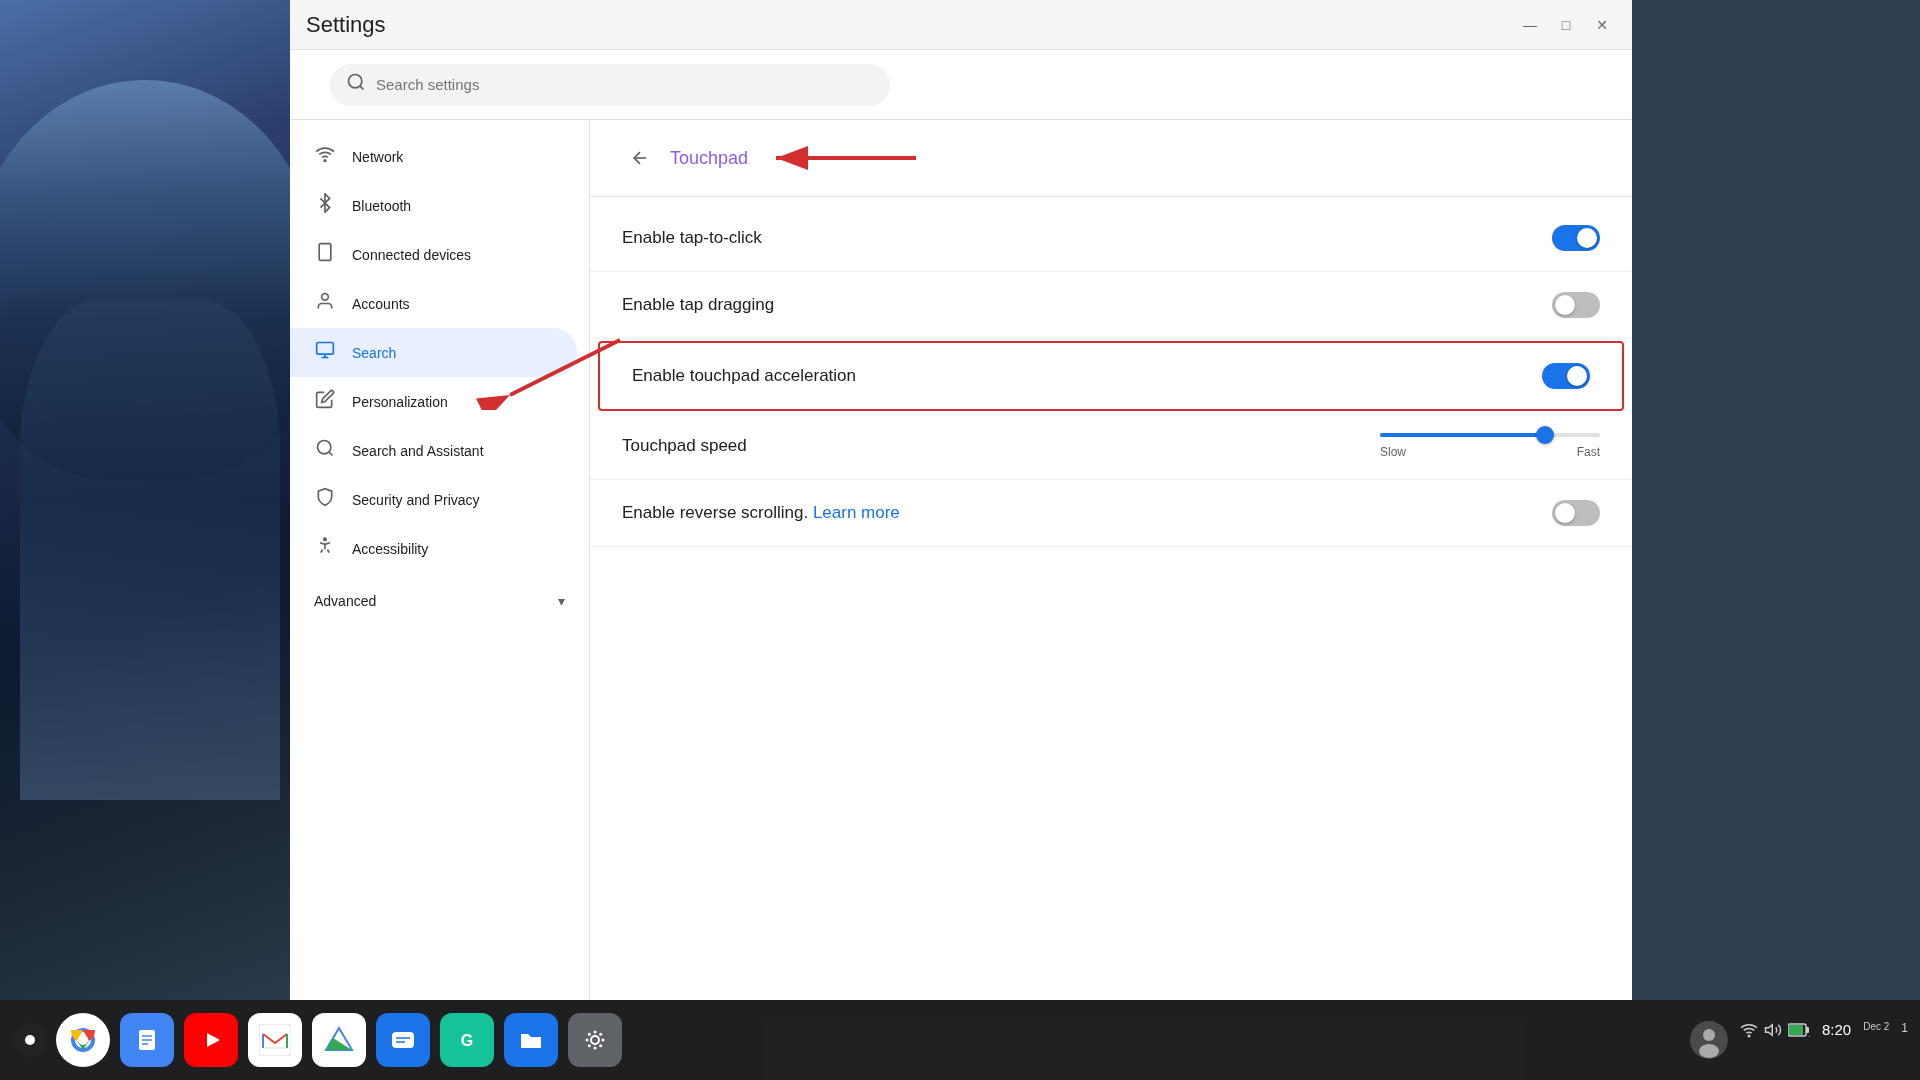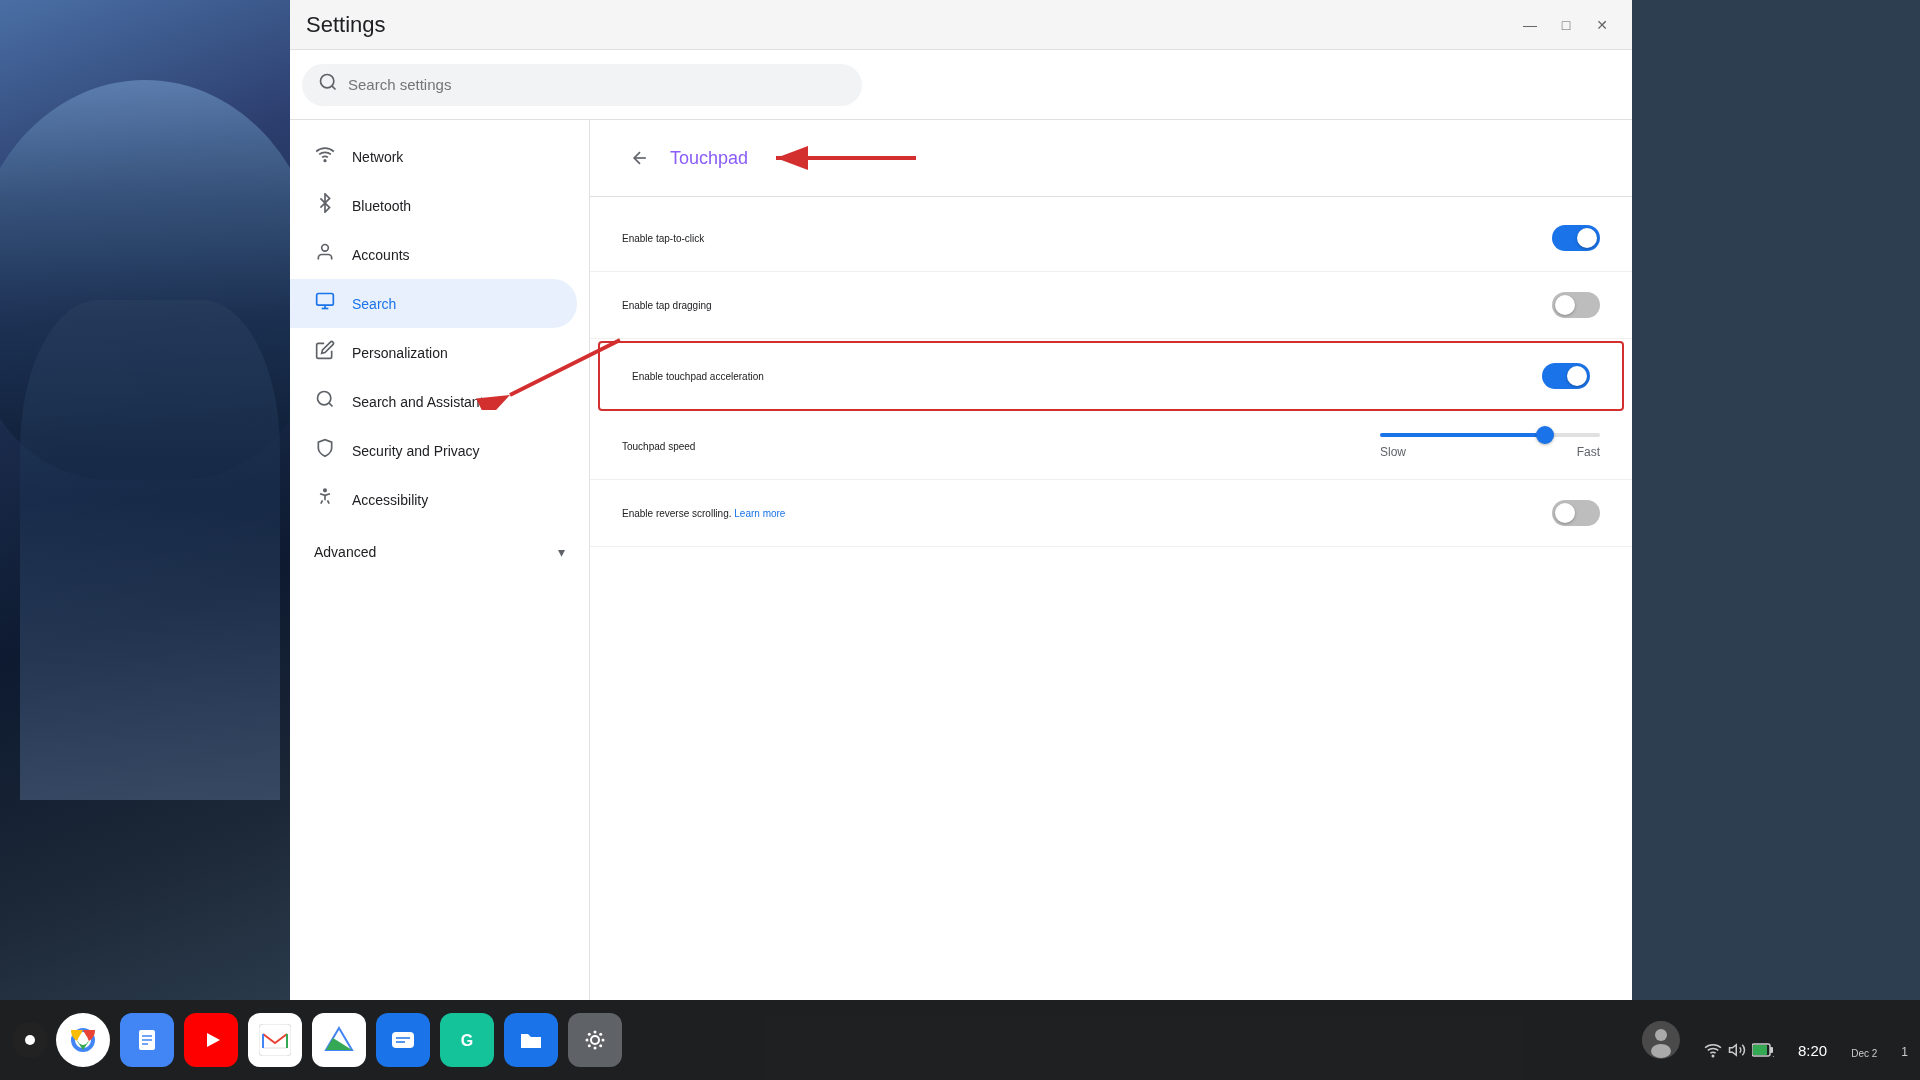--- a/index.html
+++ b/index.html
@@ -78,21 +78,21 @@
       color: #666;
       font-size: 14px;
     }
 
     
     .header {
       height: 70px;
       background: #fff;
       display: flex;
       align-items: center;
-      padding: 0 12px;
+      padding: 0 40px;
       border-bottom: 1px solid #e0e0e0;
       flex-shrink: 0;
     }
     .header-title {
       font-size: 22px;
       font-weight: 500;
       color: #202124;
       margin-right: 40px;
     }
     .search-bar {
@@ -217,21 +217,21 @@
       padding: 20px 32px;
       border-bottom: 1px solid #f0f0f0;
       min-height: 64px;
     }
     .settings-row.highlighted {
       border: 2px solid #d32f2f;
       margin: 2px 8px;
       border-radius: 4px;
     }
     .settings-row-label {
-      font-size: 10px;
+      font-size: 17px;
       color: #202124;
     }
     .settings-row-label a {
       color: #1a73e8;
       text-decoration: none;
     }
 
     
     .toggle {
       position: relative;
@@ -332,22 +332,22 @@
     .app-gmail { background: #fff; }
     .app-drive { background: #fff; }
     .app-messages { background: #1a73e8; }
     .app-grammarly { background: #15c39a; }
     .app-files { background: #1a73e8; }
     .app-settings { background: #5f6368; }
 
     .taskbar-right {
       margin-left: auto;
       display: flex;
-      align-items: flex-end;
-      gap: 24px;
+      align-items: flex-start;
+      gap: 12px;
       color: #fff;
       font-size: 13px;
     }
     .taskbar-avatar {
       width: 38px; height: 38px;
       border-radius: 50%;
       background: linear-gradient(135deg, #4a4a4a, #2a2a2a);
       overflow: hidden;
       display: flex;
       align-items: center;
@@ -403,20 +403,29 @@
 
       <div class="sidebar-item">
         <span class="icon">
           <svg width="20" height="20" viewBox="0 0 24 24" fill="none" stroke="currentColor" stroke-width="2">
             <polyline points="6.5 6.5 17.5 17.5 12 23 12 1 17.5 6.5 6.5 17.5"></polyline>
           </svg>
         </span>
         <span>Bluetooth</span>
       </div>
 
+      <div class="sidebar-item">
+        <span class="icon">
+          <svg width="20" height="20" viewBox="0 0 24 24" fill="none" stroke="currentColor" stroke-width="2">
+            <rect x="5" y="2" width="14" height="20" rx="2" ry="2"></rect>
+              <line x1="12" y1="18" x2="12.01" y2="18"></line>
+          </svg>
+        </span>
+        <span>Connected devices</span>
+      </div>
 
       <div class="sidebar-item">
         <span class="icon">
           <svg width="20" height="20" viewBox="0 0 24 24" fill="none" stroke="currentColor" stroke-width="2">
             <path d="M20 21v-2a4 4 0 0 0-4-4H8a4 4 0 0 0-4 4v2"></path>
               <circle cx="12" cy="7" r="4"></circle>
           </svg>
         </span>
         <span>Accounts</span>
       </div>

